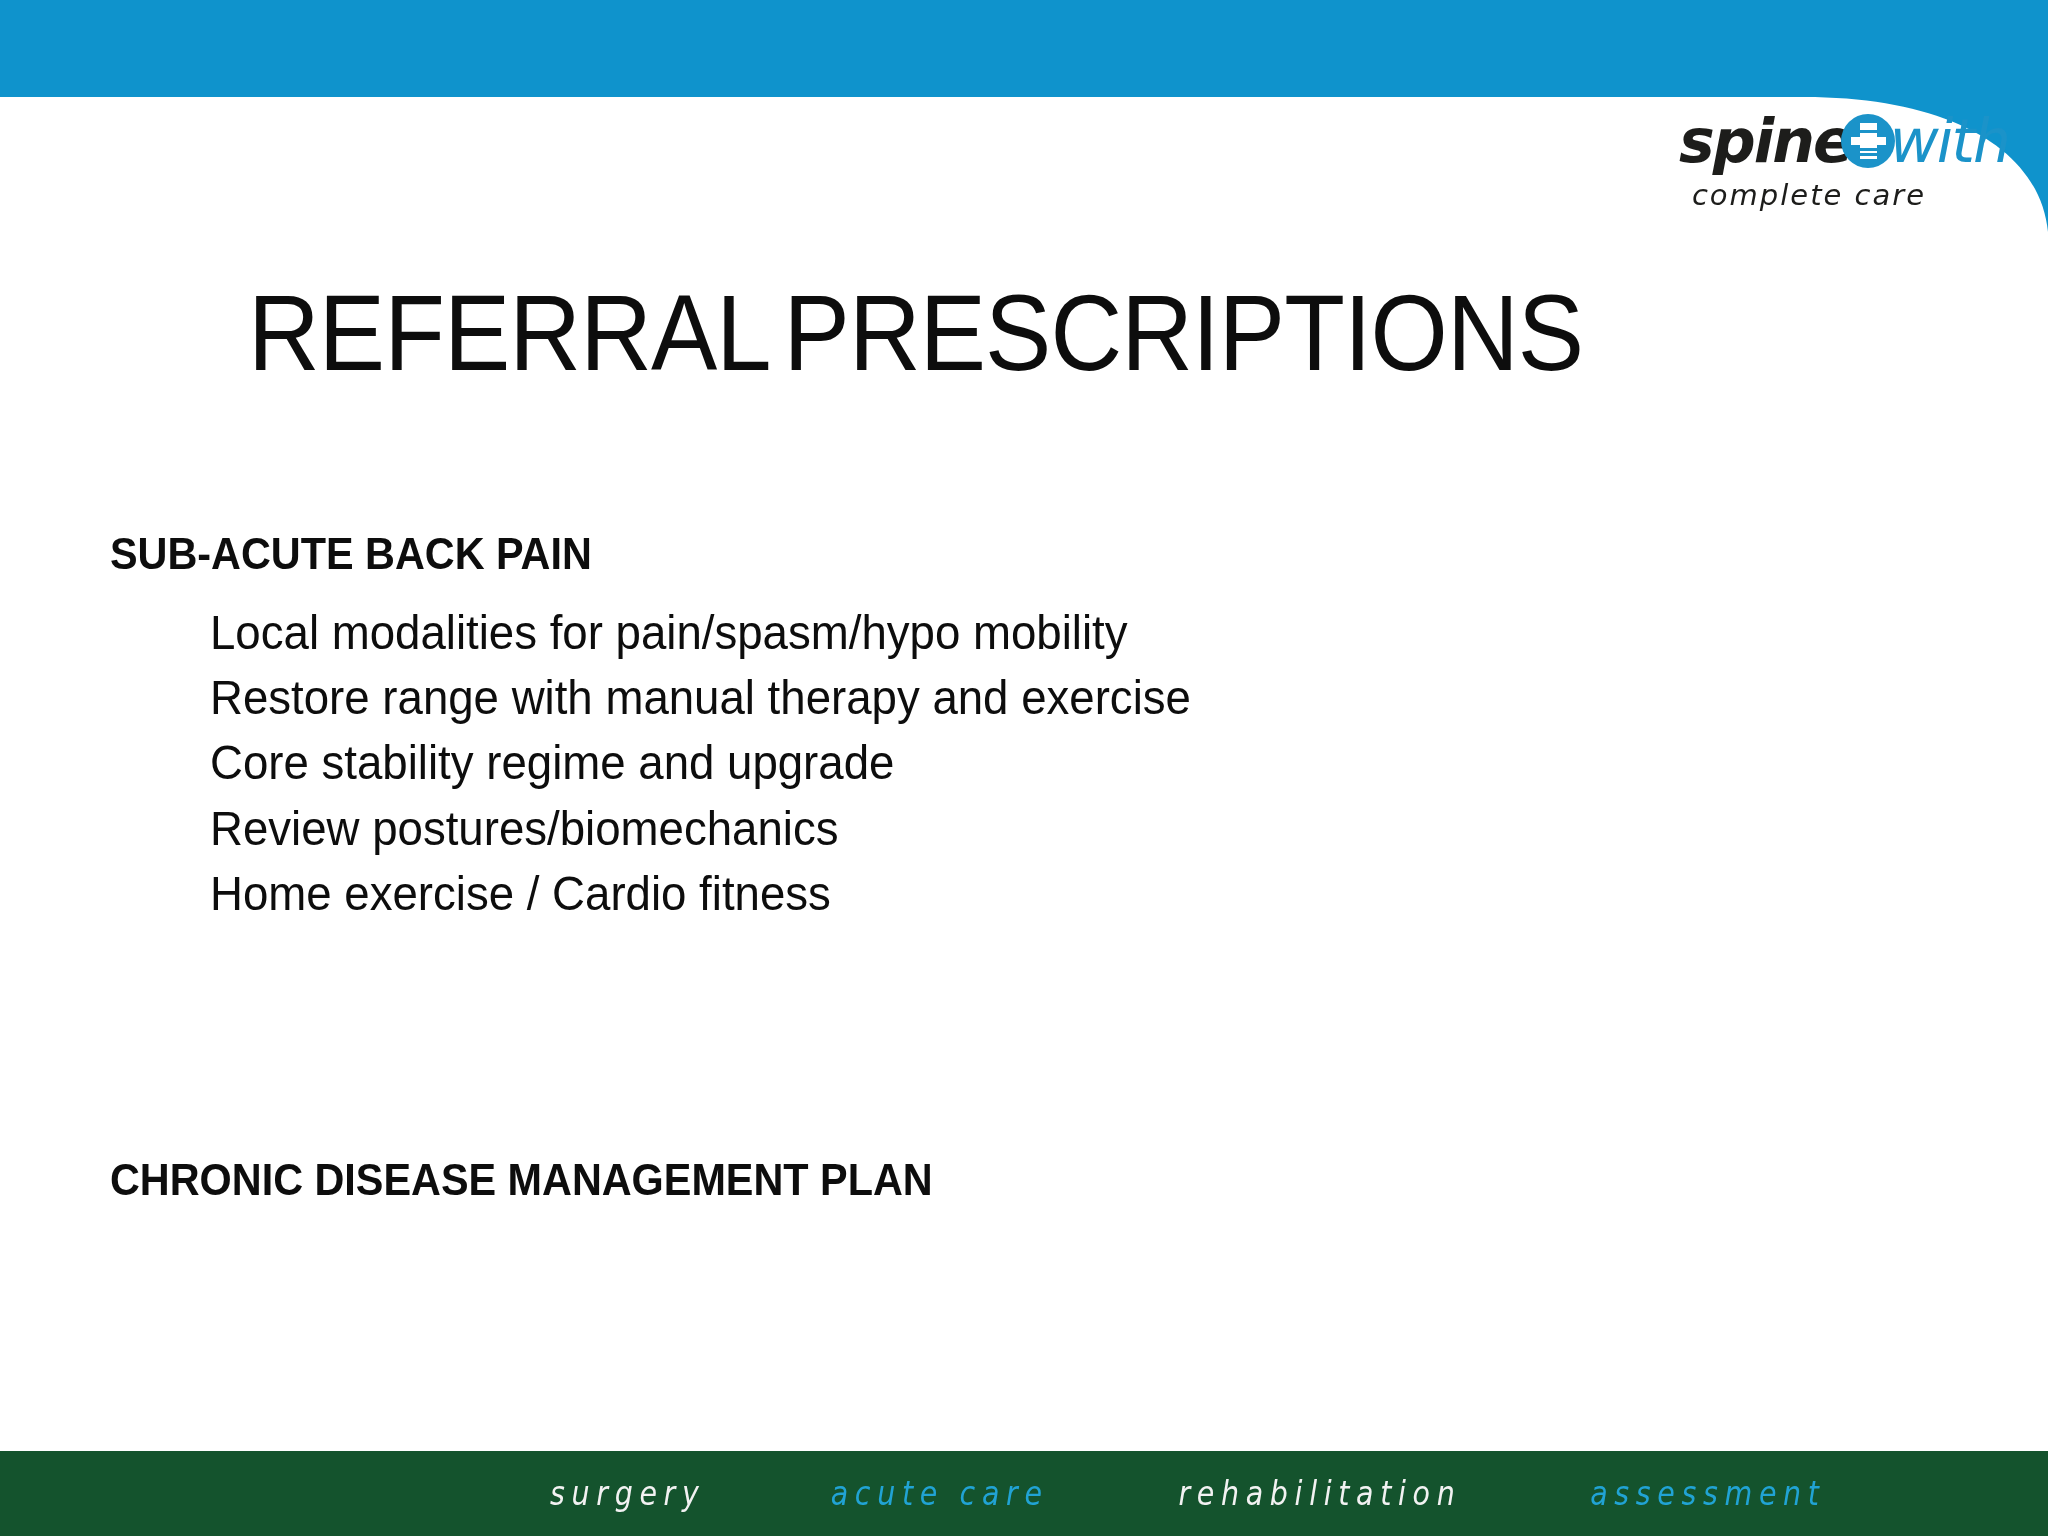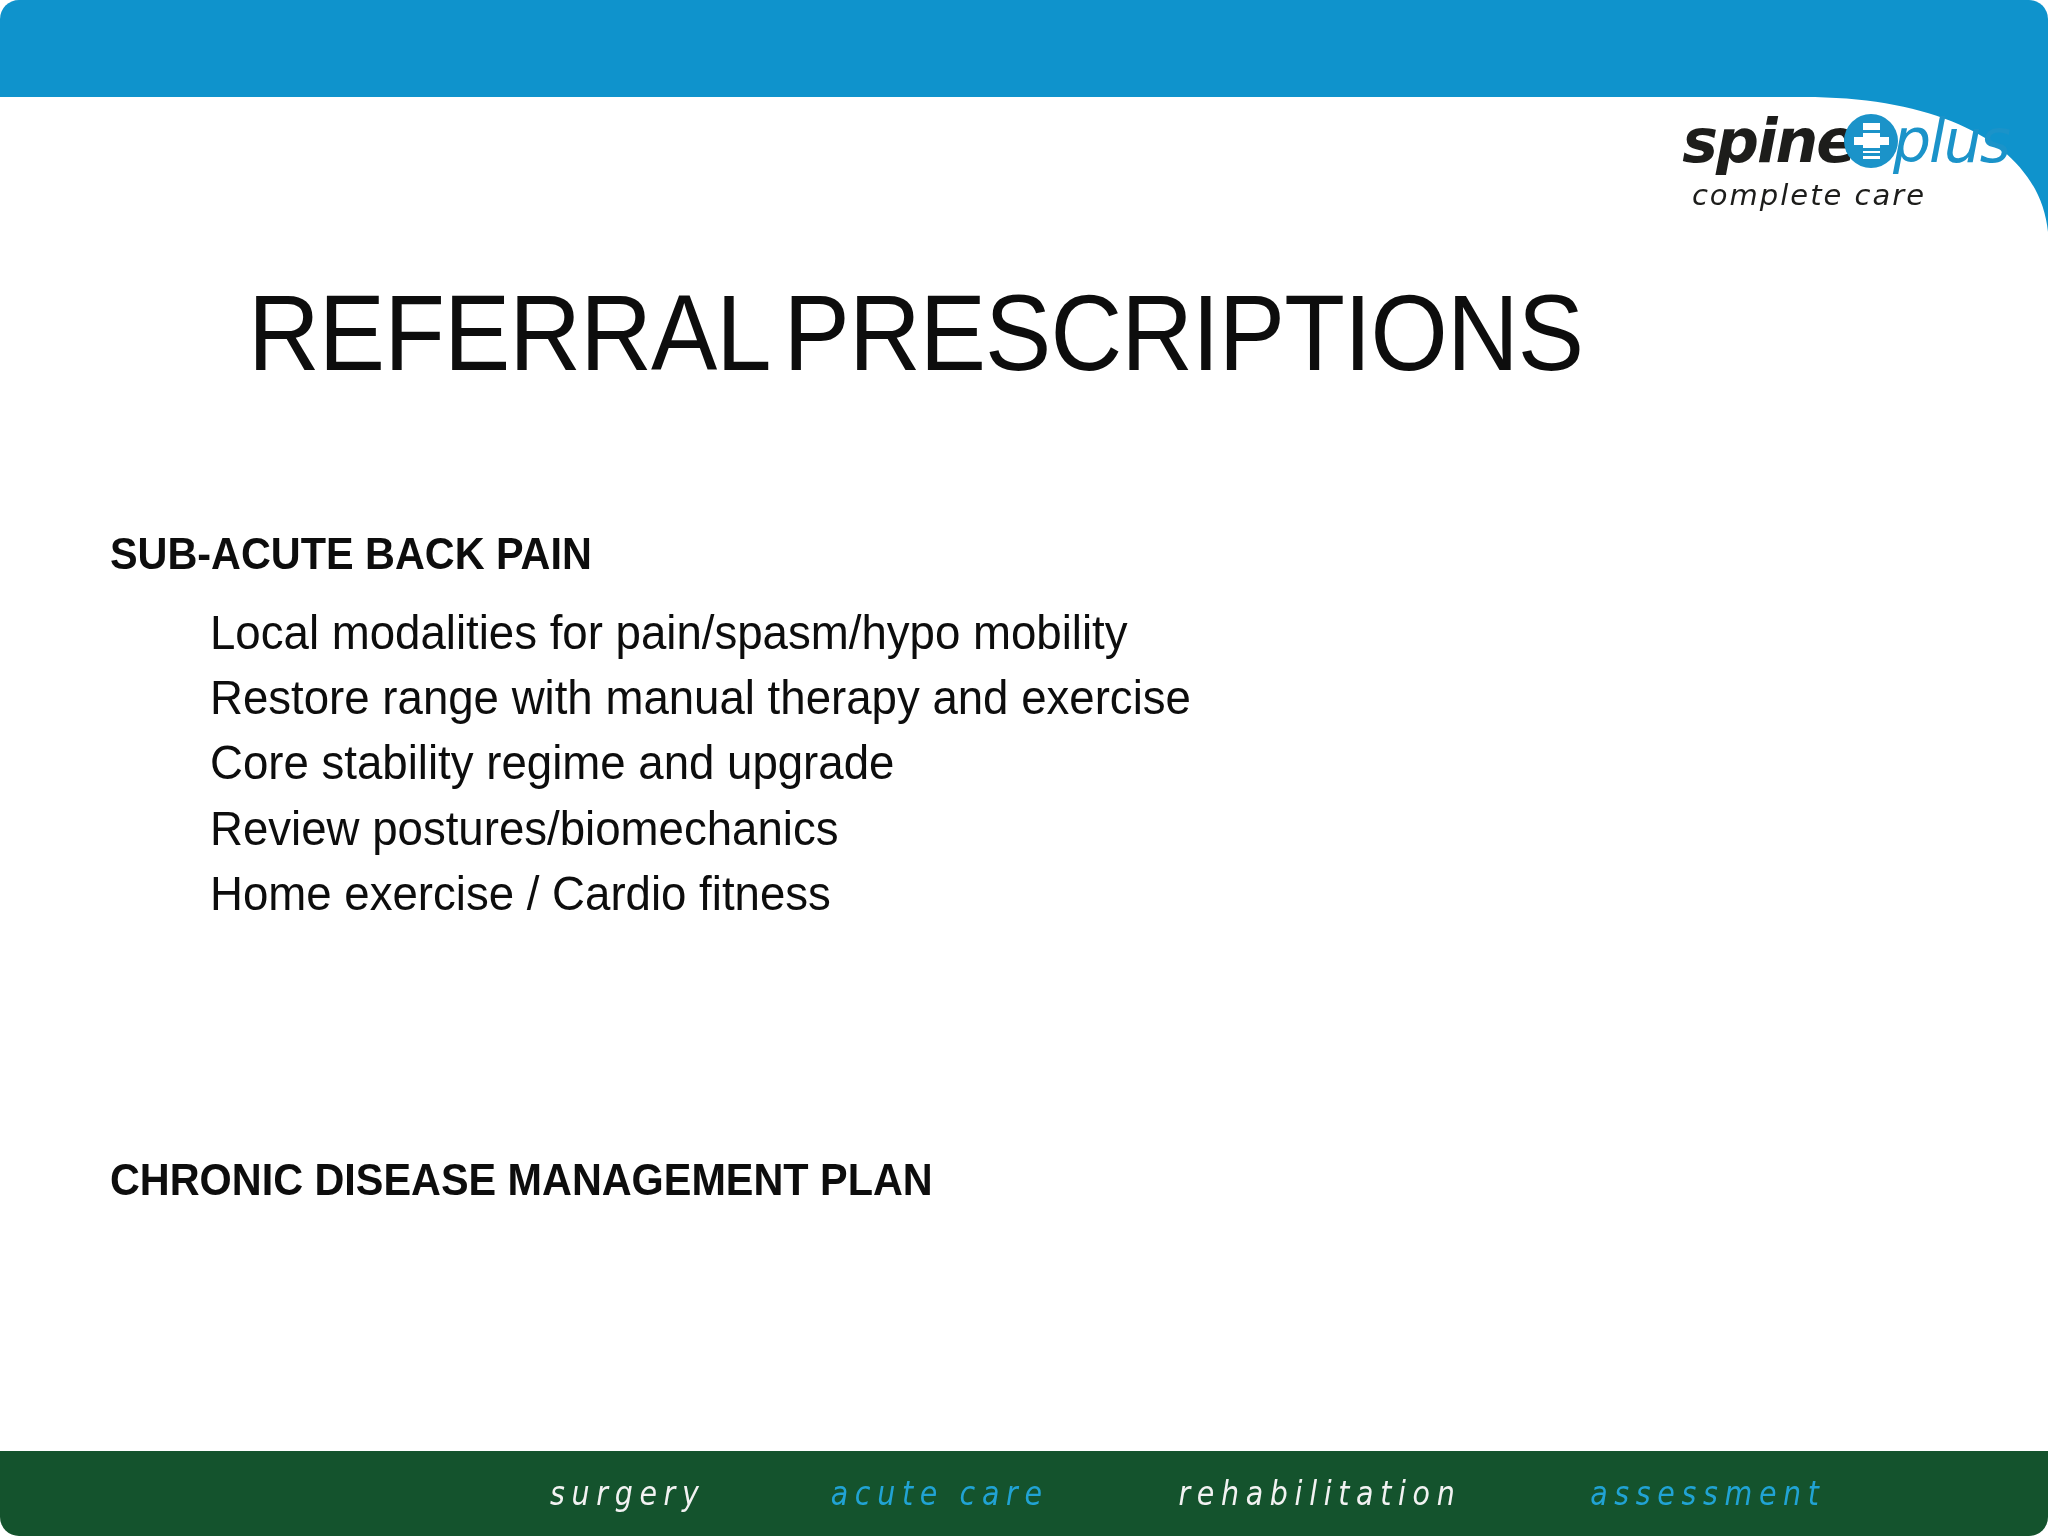--- a/index.html
+++ b/index.html
@@ -16,21 +16,20 @@
     position: relative;
   }
 
   #slide {
     position: absolute;
     inset: 0;
     width: 2048px;
     height: 1536px;
     background: #ffffff;
     overflow: hidden;
-    border-radius: 19px;
   }
 
   
   .banner-wrap {
     position: absolute;
     left: 0;
     top: 0;
     width: 2048px;
     height: 300px;
     overflow: hidden;
@@ -205,21 +204,21 @@
       <span class="logo-mark">
         <svg width="56" height="56" viewBox="0 0 56 56">
           <circle cx="28" cy="28" r="27" fill="#1b93c9"></circle>
           <rect x="20" y="10" width="17" height="36" fill="#ffffff"></rect>
           <rect x="11" y="24" width="35" height="8" fill="#ffffff"></rect>
           <rect x="20" y="17" width="17" height="3" fill="#1b93c9"></rect>
           <rect x="20" y="35" width="17" height="3" fill="#1b93c9"></rect>
           <rect x="20" y="40" width="17" height="3" fill="#1b93c9"></rect>
         </svg>
       </span>
-      <span class="logo-plus">plus</span>
+      <span class="logo-plus">with</span>
     </div>
     <div class="logo-tag">complete care</div>
   </div>
 
   <div class="title">
     <span>REFERRAL</span><span class="t-gap"></span><span>PRESCRIPTIONS</span>
   </div>
 
   <div class="body-block">
 

